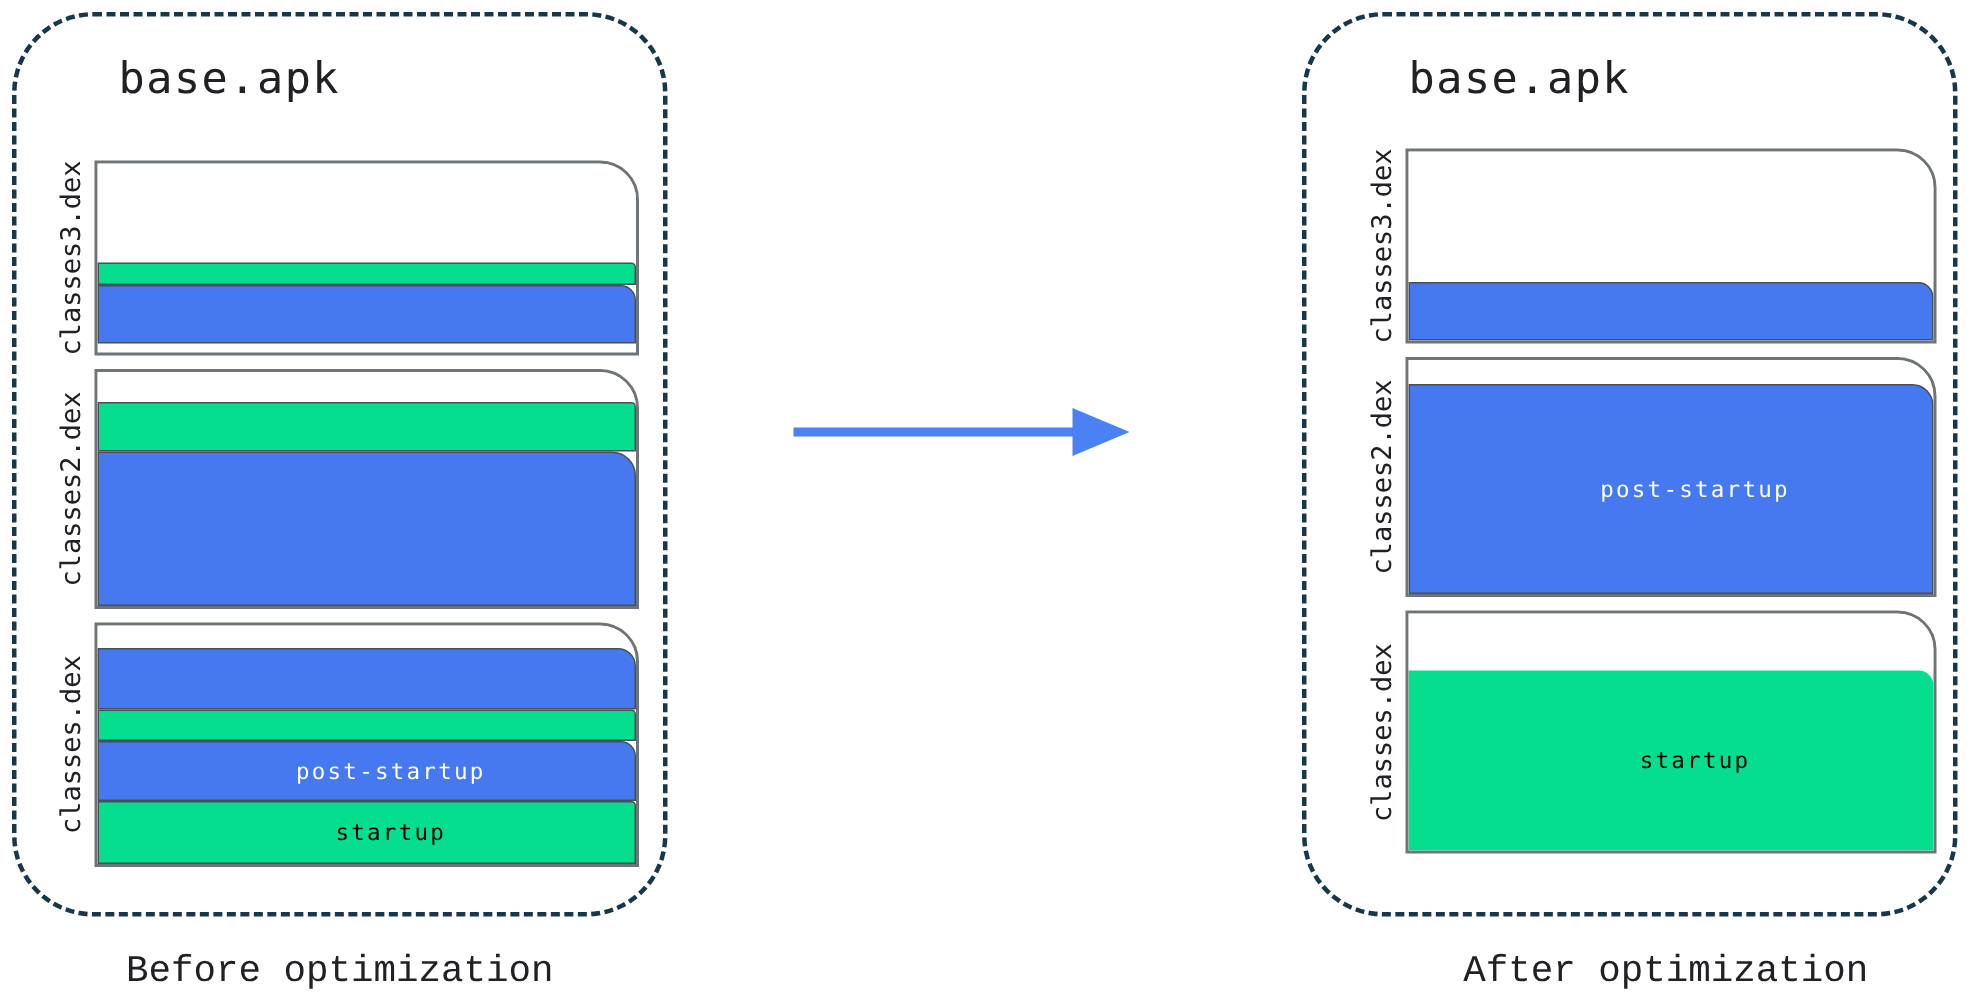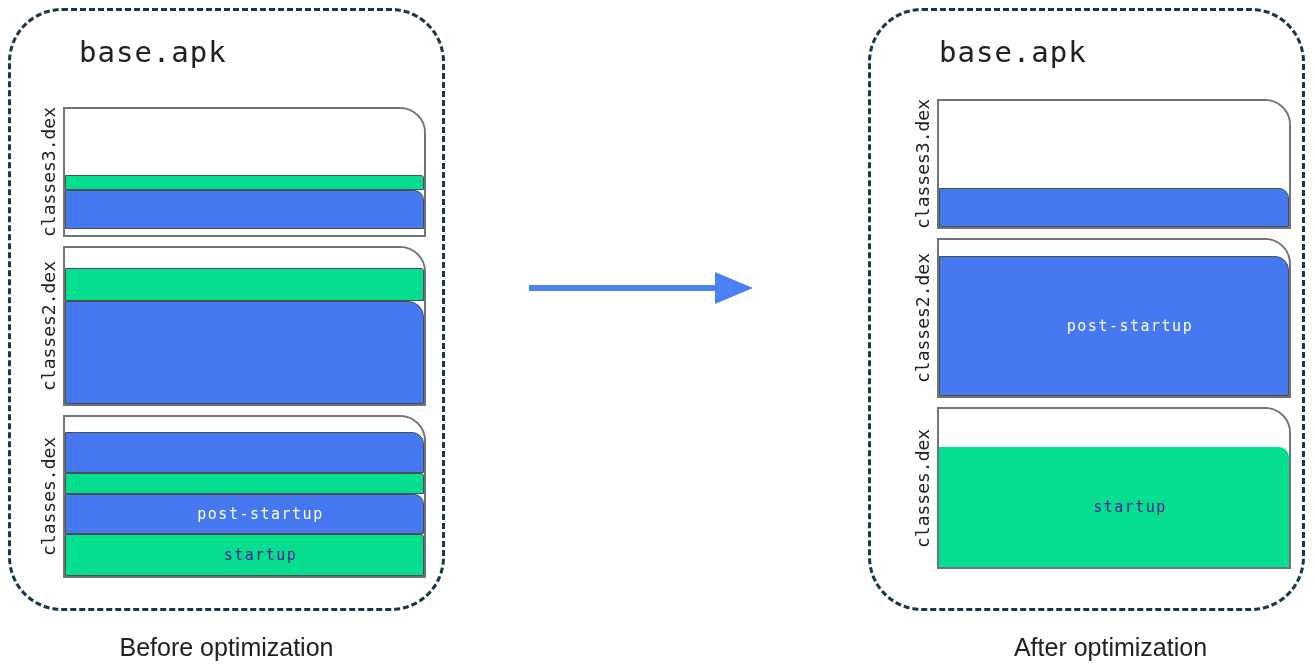--- a/index.html
+++ b/index.html
@@ -37,28 +37,28 @@
     display:flex;flex-direction:column;
   }
   .band{
     box-sizing:border-box;width:100%;flex:0 0 auto;
     display:flex;align-items:center;justify-content:center;
     border:1.5px solid var(--bandBorder);
     padding-left:32px;
   }
   .band-white{border:none;background:#fff;}
   .band-blue{background:var(--blue);color:#ffffff;}
-  .band-green{background:var(--green);color:#4c1d95;text-align:center;}
+  .band-green{background:var(--green);color:#000000;text-align:center;}
   .band-label{font-size:15px;letter-spacing:1.5px;}
   .arrow{position:absolute;left:527px;top:268px;}
   .arrow line{stroke:var(--arrow);stroke-width:6;}
   .arrow polygon{fill:var(--arrow);}
   .caption{
     position:absolute;top:633px;width:437px;text-align:center;
-    font-family:Liberation Sans, sans-serif;font-size:25px;color:var(--text);
+    font-family:Liberation Mono, monospace;font-size:25px;color:var(--text);
   }
   .caption-before{left:8px;}
   .caption-after{left:892px;}
 </style>
 </head>
 <body>
 
 <div class="canvas">
 
   <section class="panel panel-before">

